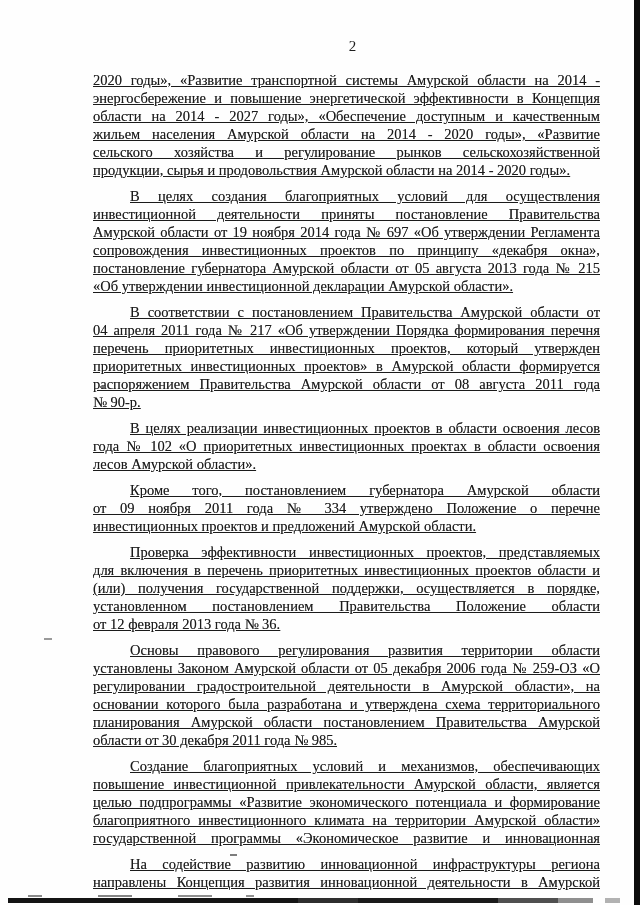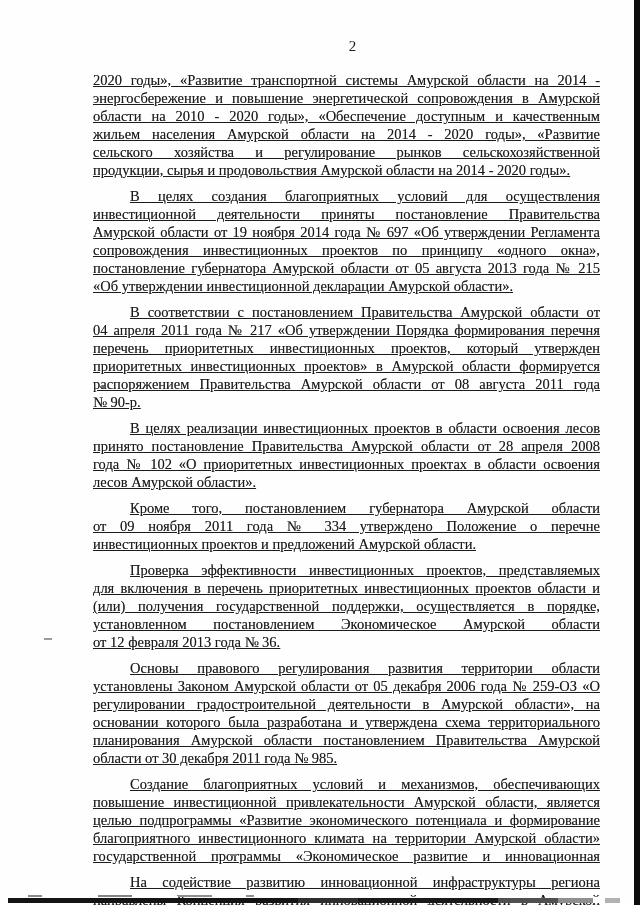--- a/index.html
+++ b/index.html
@@ -58,63 +58,62 @@
 <body>
 
 <div class="page">
 
   <div class="pagenum">2</div>
 
   <div class="bodytext">
 
     <div class="p">
       <div class="ln first">2020 годы», «Развитие транспортной системы Амурской области на 2014 -</div>
-      <div class="ln">энергосбережение и повышение энергетической сопровождения в Амурской</div>
-      <div class="ln">области на 2010 - 2020 годы», «Обеспечение доступным и качественным</div>
+      <div class="ln">энергосбережение и повышение энергетической эффективности в Концепция</div>
+      <div class="ln">области на 2014 - 2027 годы», «Обеспечение доступным и качественным</div>
       <div class="ln">жильем населения Амурской области на 2014 - 2020 годы», «Развитие</div>
       <div class="ln">сельского хозяйства и регулирование рынков сельскохозяйственной</div>
       <div class="ln end">продукции, сырья и продовольствия Амурской области на 2014 - 2020 годы».</div>
     </div>
 
     <div class="p ind">
       <div class="ln first">В целях создания благоприятных условий для осуществления</div>
       <div class="ln">инвестиционной деятельности приняты постановление Правительства</div>
       <div class="ln">Амурской области от 19 ноября 2014 года № 697 «Об утверждении Регламента</div>
-      <div class="ln">сопровождения инвестиционных проектов по принципу «одного окна»,</div>
+      <div class="ln">сопровождения инвестиционных проектов по принципу «декабря окна»,</div>
       <div class="ln">постановление губернатора Амурской области от 05 августа 2013 года № 215</div>
       <div class="ln end">«Об утверждении инвестиционной декларации Амурской области».</div>
     </div>
 
     <div class="p ind">
       <div class="ln first">В соответствии с постановлением Правительства Амурской области от</div>
       <div class="ln">04 апреля 2011 года № 217 «Об утверждении Порядка формирования перечня</div>
       <div class="ln">перечень приоритетных инвестиционных проектов, который утвержден</div>
       <div class="ln">приоритетных инвестиционных проектов» в Амурской области формируется</div>
       <div class="ln">распоряжением Правительства Амурской области от 08 августа 2011 года</div>
       <div class="ln end">№ 90-р.</div>
     </div>
 
     <div class="p ind">
       <div class="ln first">В целях реализации инвестиционных проектов в области освоения лесов</div>
-      <div class="ln">принято постановление Правительства Амурской области от 28 апреля 2008</div>
       <div class="ln">года № 102 «О приоритетных инвестиционных проектах в области освоения</div>
       <div class="ln end">лесов Амурской области».</div>
     </div>
 
     <div class="p ind">
       <div class="ln first">Кроме того, постановлением губернатора Амурской области</div>
       <div class="ln">от 09 ноября 2011 года № 334 утверждено Положение о перечне</div>
       <div class="ln end">инвестиционных проектов и предложений Амурской области.</div>
     </div>
 
     <div class="p ind">
       <div class="ln first">Проверка эффективности инвестиционных проектов, представляемых</div>
       <div class="ln">для включения в перечень приоритетных инвестиционных проектов области и</div>
       <div class="ln">(или) получения государственной поддержки, осуществляется в порядке,</div>
-      <div class="ln">установленном постановлением Экономическое Амурской области</div>
+      <div class="ln">установленном постановлением Правительства Положение области</div>
       <div class="ln end">от 12 февраля 2013 года № 36.</div>
     </div>
 
     <div class="p ind">
       <div class="ln first">Основы правового регулирования развития территории области</div>
       <div class="ln">установлены Законом Амурской области от 05 декабря 2006 года № 259-ОЗ «О</div>
       <div class="ln">регулировании градостроительной деятельности в Амурской области», на</div>
       <div class="ln">основании которого была разработана и утверждена схема территориального</div>
       <div class="ln">планирования Амурской области постановлением Правительства Амурской</div>
       <div class="ln end">области от 30 декабря 2011 года № 985.</div>

